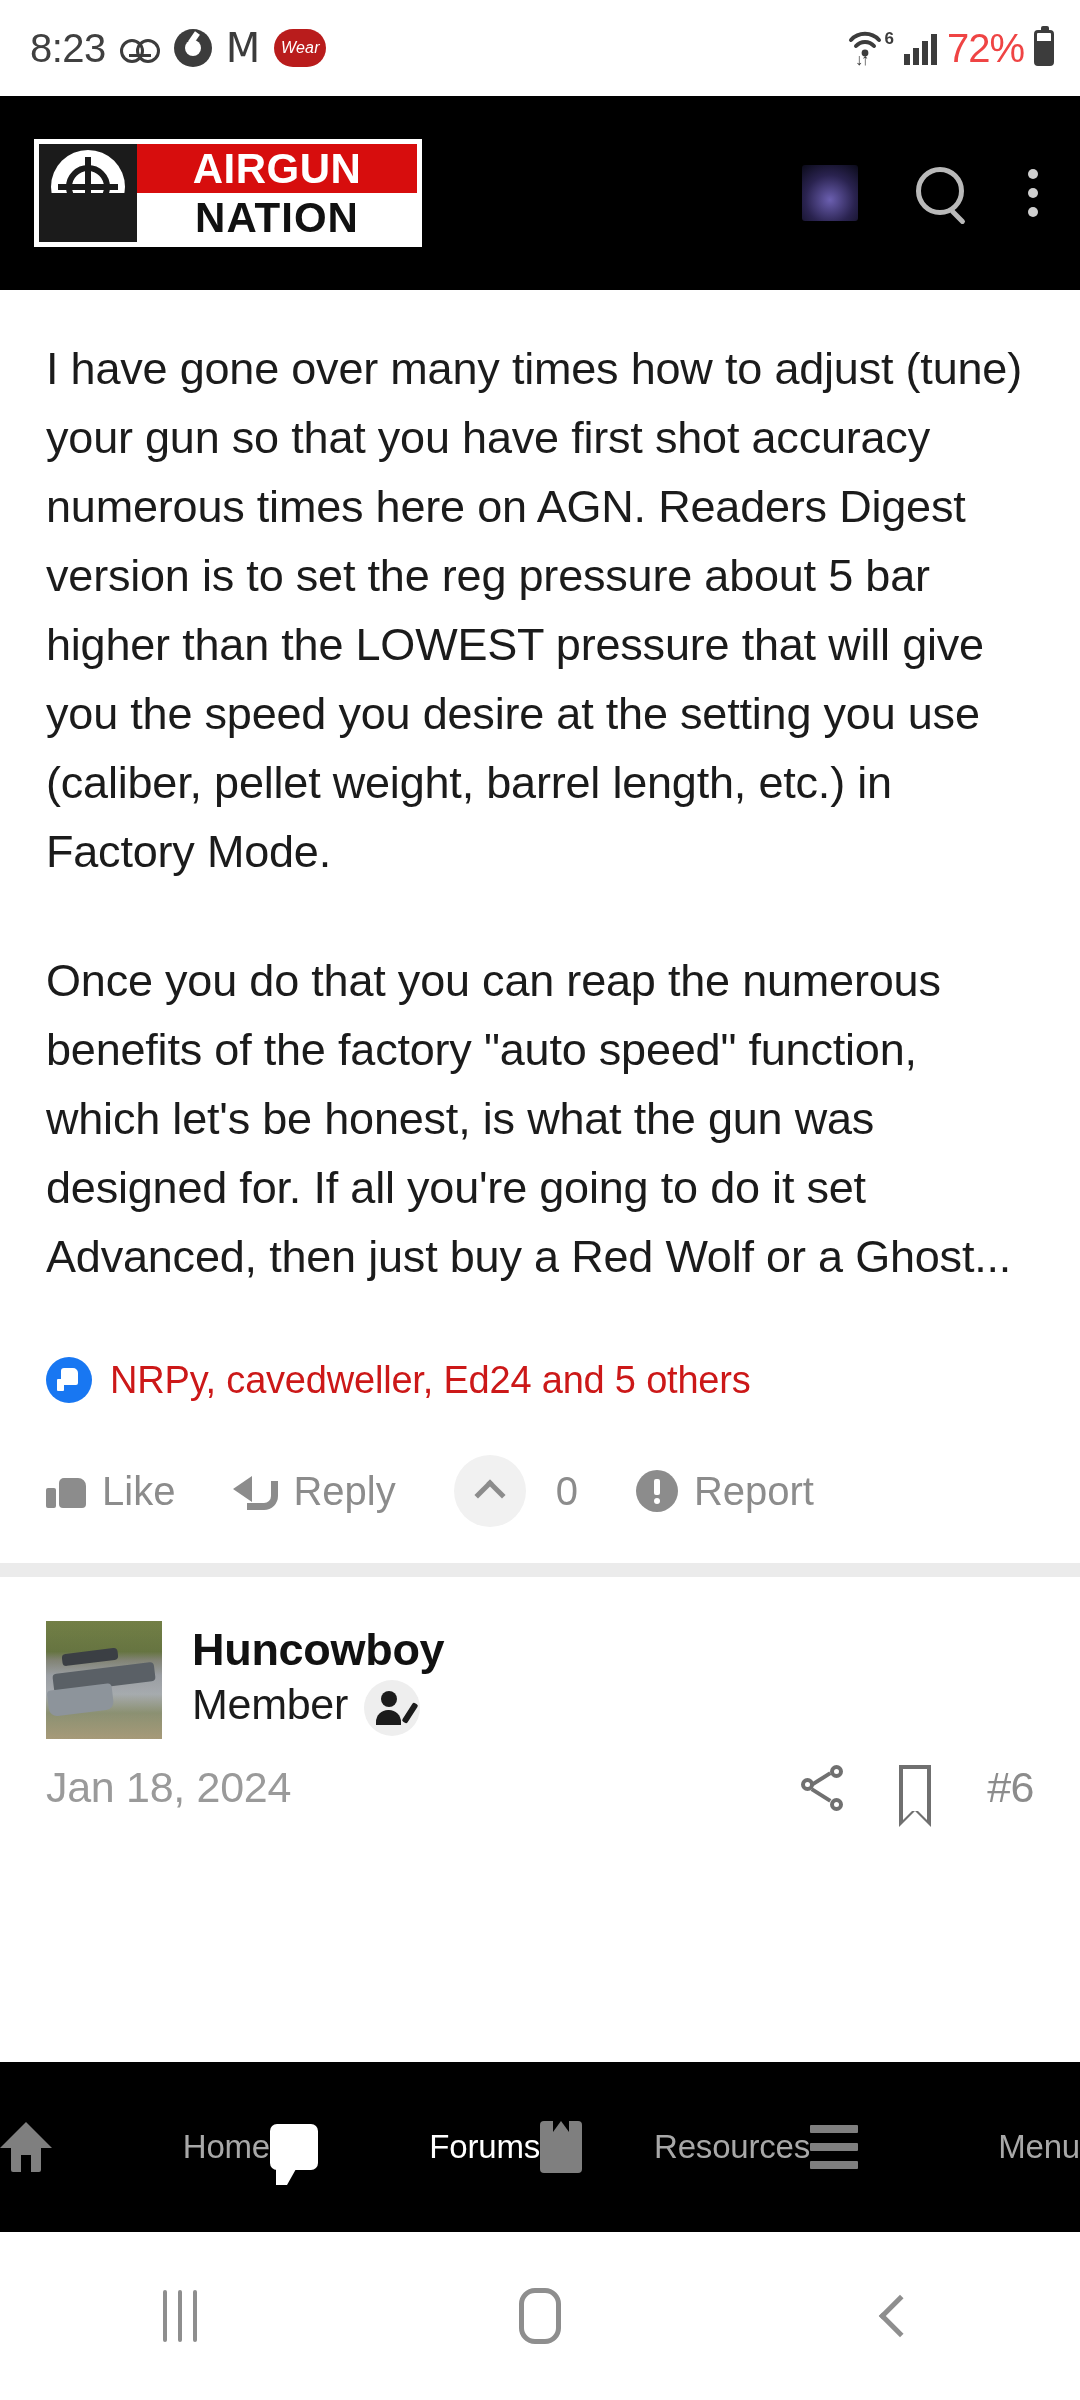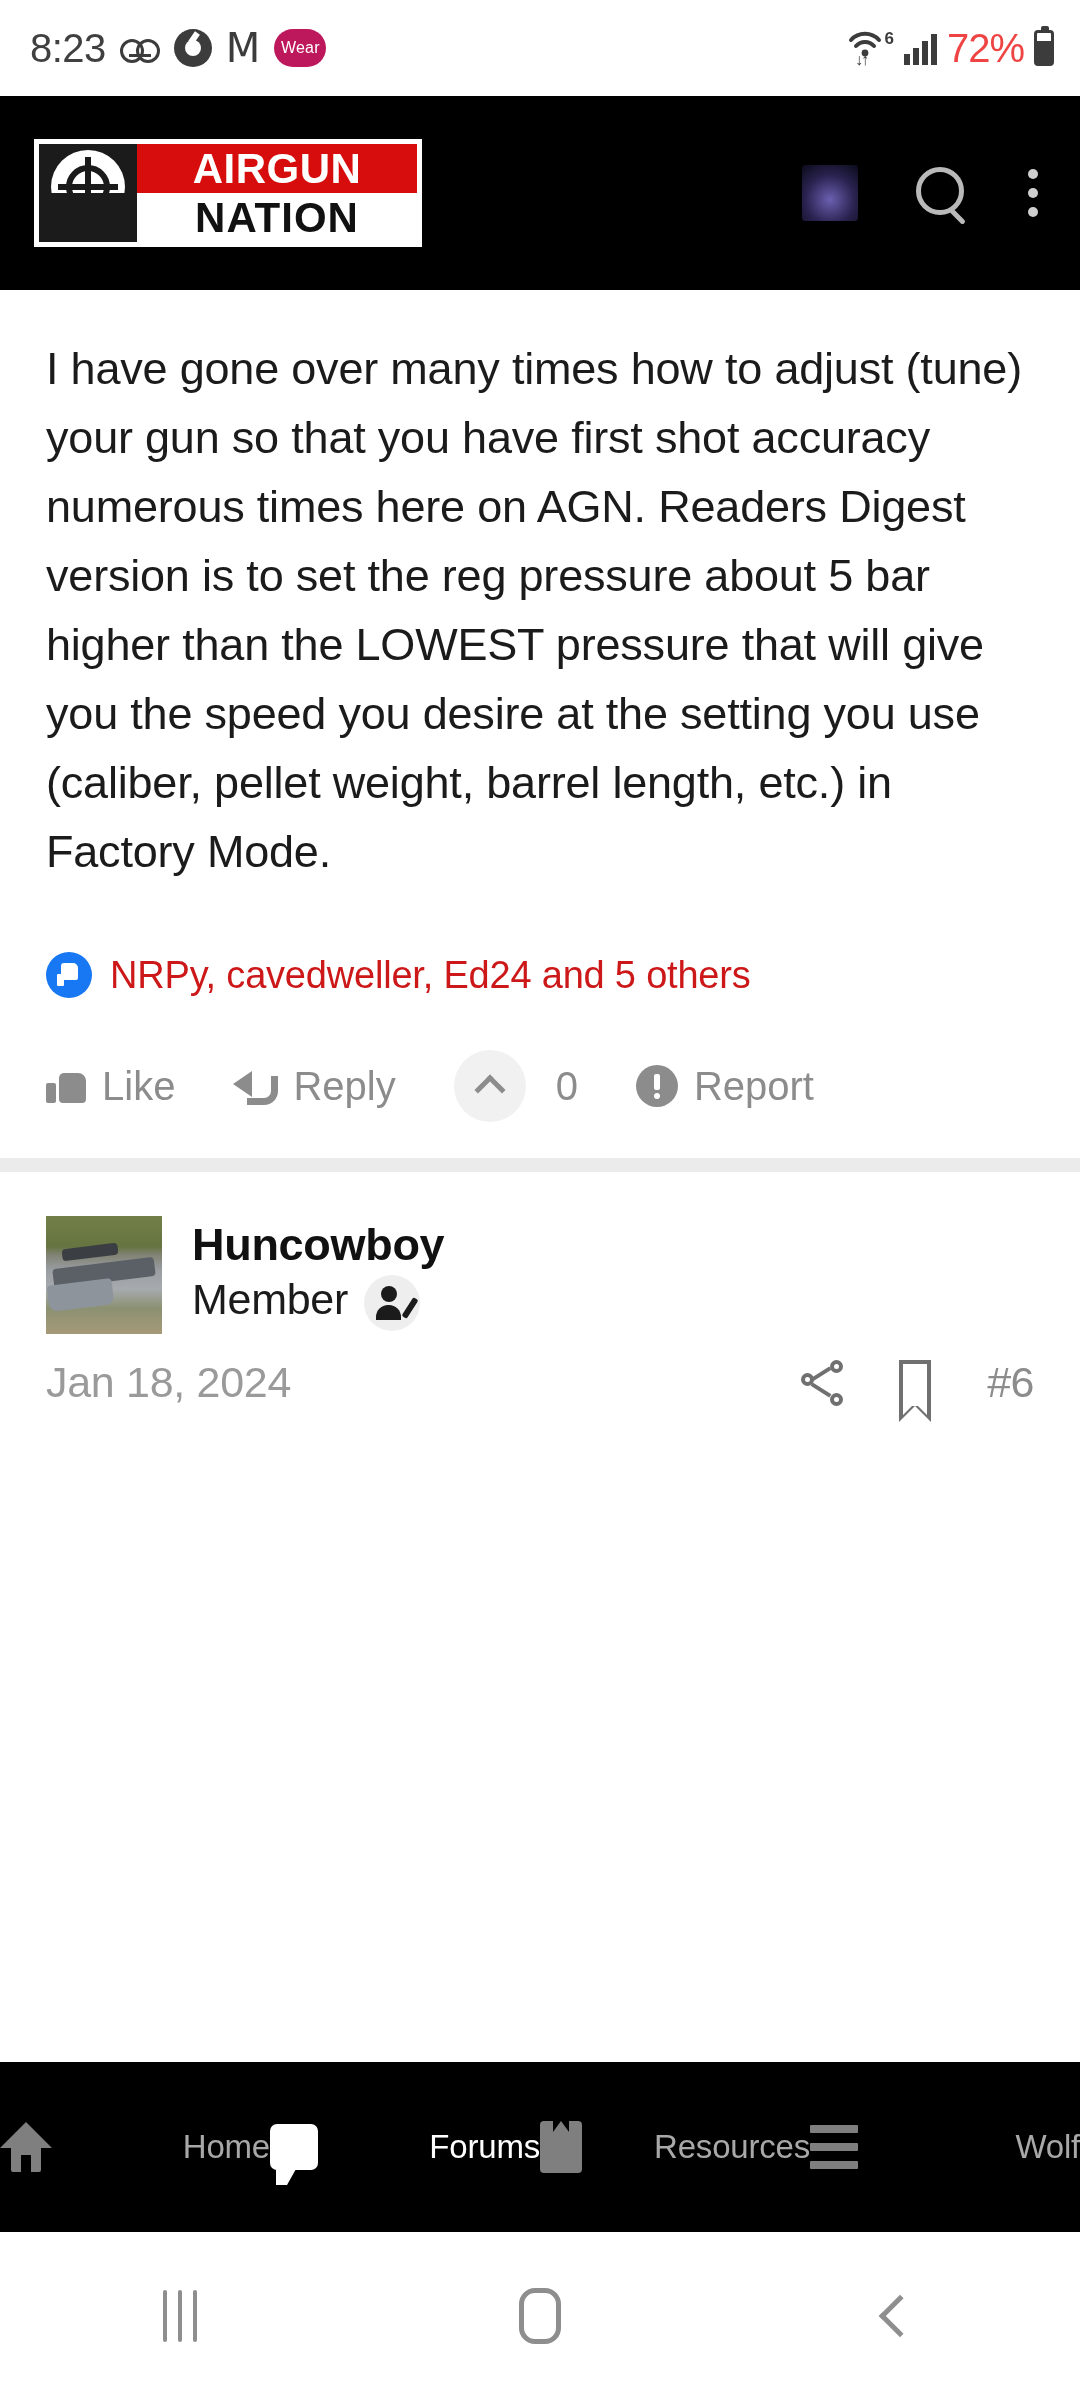--- a/index.html
+++ b/index.html
@@ -54,23 +54,23 @@
   }
   .ico-chrome::after {
     content: ""; position: absolute; left: 17px; top: 3px;
     width: 6px; height: 12px; background: #ffffff; transform: rotate(35deg);
   }
 
   .ico-gmail { font-size: 40px; line-height: 38px; color: #3c3c3c; font-family: "DejaVu Sans", sans-serif; }
 
   .ico-wear {
     width: 52px; height: 38px; border-radius: 19px;
-    background: #be185d; color: #ffffff;
+    background: #b91c1c; color: #ffffff;
     font-size: 16px; display: flex; align-items: center; justify-content: center;
-    letter-spacing: 0.2px;
+    font-style: italic; letter-spacing: 0.2px;
   }
 
   .ico-wifi { position: relative; width: 46px; height: 38px; }
   .ico-wifi .arcs { position: absolute; left: 0; top: 2px; }
   .ico-wifi .six { position: absolute; right: 0; top: 0px; font-size: 17px; color: #3c3c3c; font-weight: 700; }
   .ico-wifi .updown { position: absolute; left: 7px; bottom: -2px; font-size: 16px; color: #3c3c3c; letter-spacing: -2px; }
 
   .ico-sig { display: flex; align-items: flex-end; gap: 3px; height: 34px; }
   .ico-sig i { display: block; width: 6px; background: #3c3c3c; }
   .ico-sig i:nth-child(1){ height: 11px; }
@@ -460,20 +460,21 @@
           <i></i>
           <i></i>
           <i></i>
         </div>
     </div>
   </div>
 
   <div class="content">
     <div class="post-body">
       <p>I have gone over many times how to adjust (tune) your gun so that you have first shot accuracy numerous times here on AGN. Readers Digest version is to set the reg pressure about 5 bar higher than the LOWEST pressure that will give you the speed you desire at the setting you use (caliber, pellet weight, barrel length, etc.) in Factory Mode.</p>
+      <p>Once you do that you can reap the numerous benefits of the factory "auto speed" function, which let's be honest, is what the gun was designed for. If all you're going to do it set Advanced, then just buy a Red Wolf or a Ghost...</p>
     </div>
 
     <div class="likes-row">
       <div class="like-badge"></div>
       <div class="likes-text">NRPy, cavedweller, Ed24 and 5 others</div>
     </div>
 
     <div class="actions-row">
       <div class="action">
         <span class="ic-thumb"></span>
@@ -551,21 +552,21 @@
       <div class="bn-label">Resources</div>
     </div>
     <div class="bn-item">
       <div class="bn-ico">
           <span class="ic-hamb">
             <i></i>
             <i></i>
             <i></i>
           </span>
         </div>
-      <div class="bn-label">Wolf</div>
+      <div class="bn-label">Menu</div>
     </div>
   </div>
 
   <div class="androidnav">
     <div class="an-item">
       <span class="an-recents">
           <i></i>
           <i></i>
           <i></i>
         </span>

